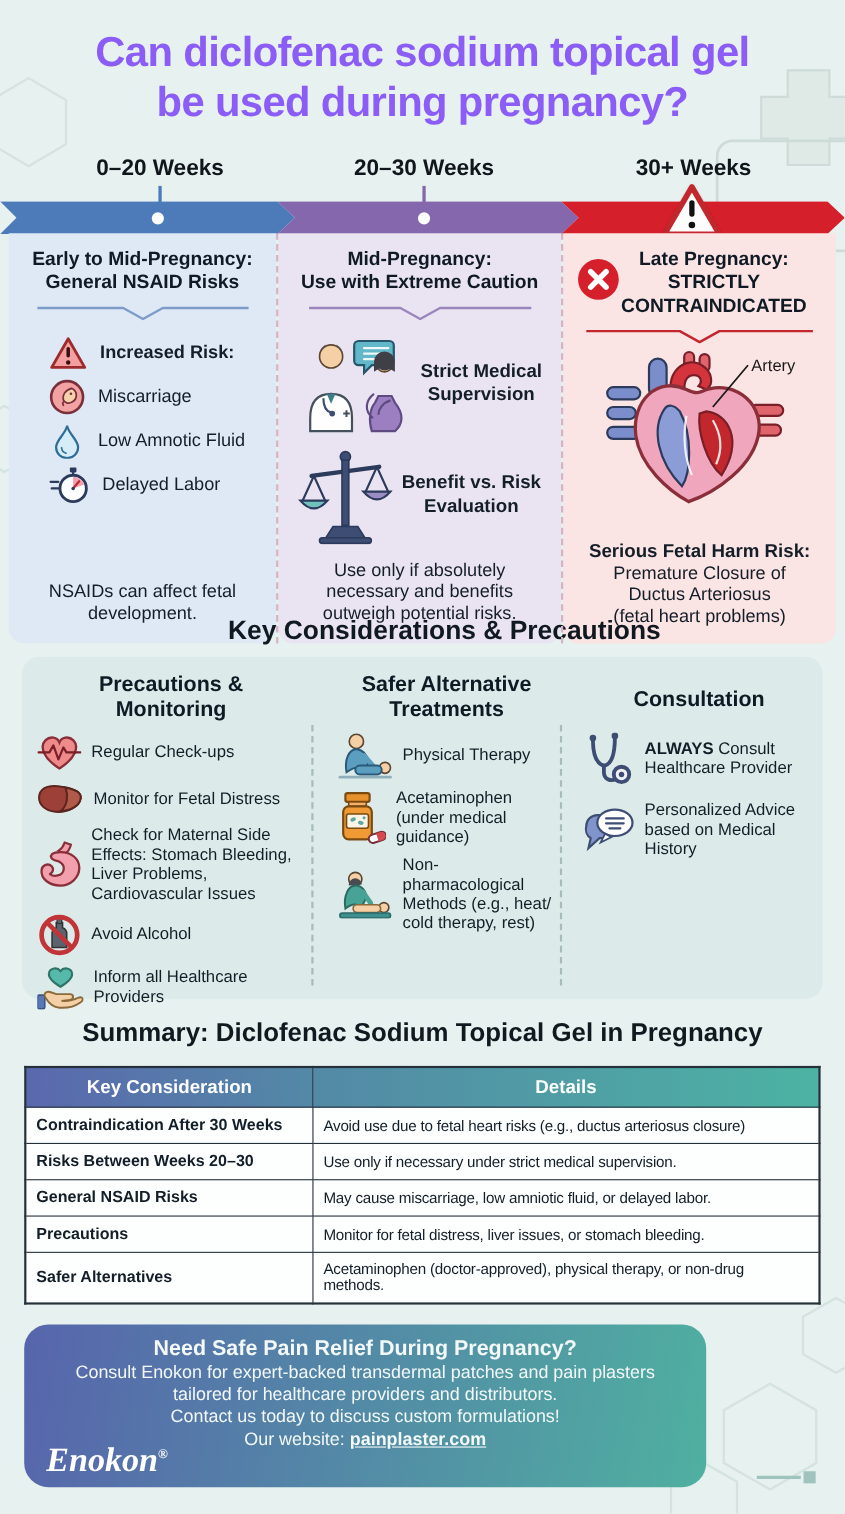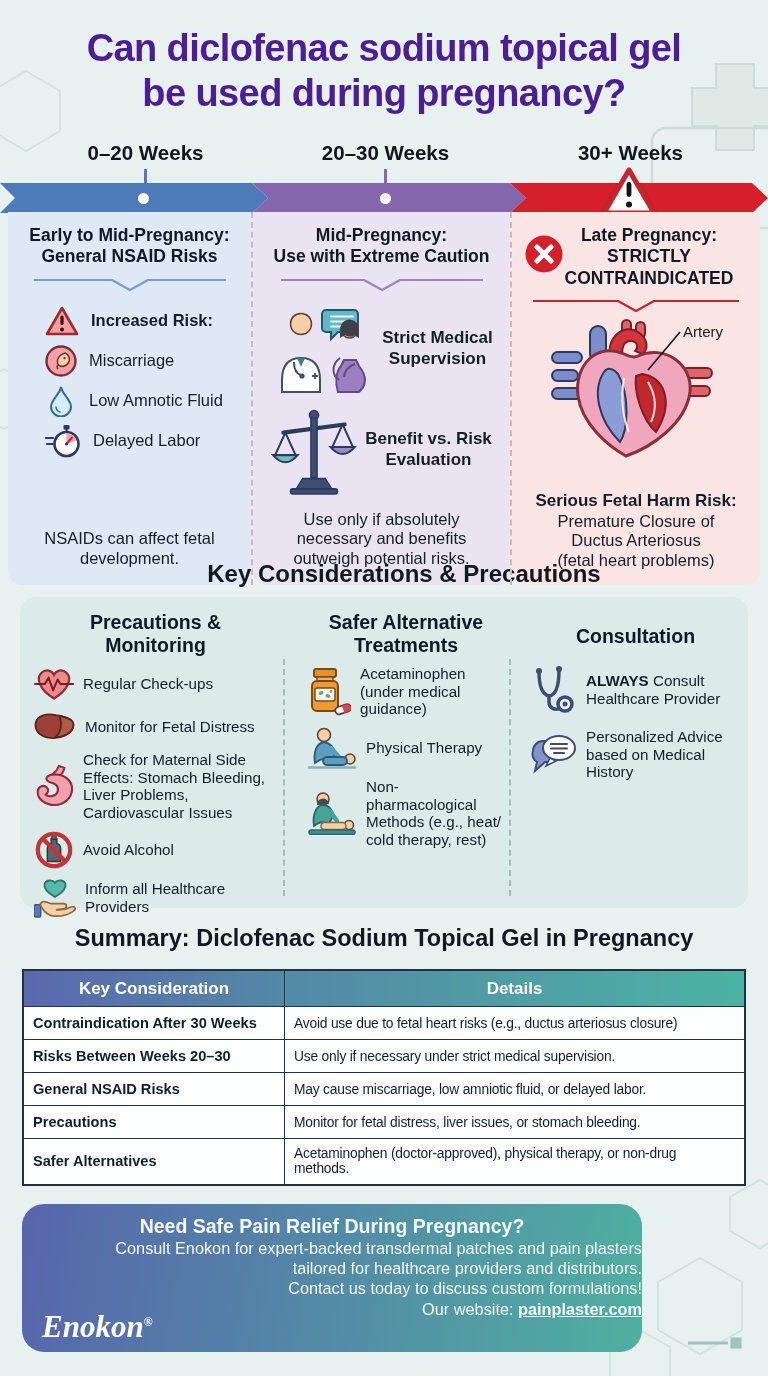--- a/index.html
+++ b/index.html
@@ -7,21 +7,21 @@
        background:#e7f1ef;font-family:"Liberation Sans",sans-serif;color:#141e28;}
   .abs{position:absolute;}
   .ctr{text-align:center;}
   .b{font-weight:bold;}
   .pre{white-space:pre-line;}
   #decor{left:0;top:0;z-index:0;}
   .layer{z-index:1;}
 
   
   #title{top:26px;left:0;width:768px;font-size:38px;font-weight:bold;
-         line-height:1.18;letter-spacing:-0.6px;color:#4c1d95;}
+         line-height:1.18;letter-spacing:-0.6px;color:#8b5cf6;}
 
   
   .phase-label{top:141px;font-size:20.5px;font-weight:bold;color:#10161c;}
   .tick{top:169px;width:3px;height:15px;}
   #band{top:183px;left:0;width:768px;height:30px;}
   .seg{position:absolute;top:0;height:30px;}
   .dot{position:absolute;top:9.5px;width:11px;height:11px;border-radius:50%;background:#fff;}
   #warn-big{left:599px;top:165px;filter:drop-shadow(0 1px 1px rgba(80,0,0,.35));}
 
   
@@ -69,21 +69,21 @@
   #sumtable th.h2{background:linear-gradient(90deg,#5389a6,#4cb3a3);}
   #sumtable td{padding:4px 9px;}
   #sumtable td.k{font-weight:bold;font-size:14.6px;}
   #sumtable td.d{font-size:13.8px;letter-spacing:-0.2px;}
   #sumtable tr{height:33px;}
 
   
   #footer{top:1204px;left:22px;width:620px;height:148px;border-radius:22px;
           background:linear-gradient(100deg,#5765ac,#4fb0a0);color:#f3f8f8;}
   #footer .fh{margin-top:11px;font-size:19.5px;font-weight:bold;text-align:center;}
-  #footer .fl{font-size:16.3px;line-height:1.24;text-align:right;}
+  #footer .fl{font-size:16.3px;line-height:1.24;text-align:center;}
   #flink{font-weight:bold;text-decoration:underline;cursor:pointer;}
   #brand{position:absolute;left:20px;bottom:7px;font-family:"Liberation Serif",serif;
          font-style:italic;font-weight:bold;font-size:31px;color:#fff;}
   #brand sup{font-size:12px;font-style:normal;}
 </style>
 </head>
 <body>
 
 <svg id="decor" class="abs" width="768" height="1376">
   <g fill="none" stroke="#c9dbd7" stroke-width="2" opacity="0.65">
@@ -316,50 +316,50 @@
       </svg>
       <span class="t pre">Inform all Healthcare
 Providers</span>
     </div>
   </div>
 
   <div id="kcolB" class="kcol">
     <h4 class="pre">Safer Alternative
 Treatments</h4>
     <div class="krow">
+      <svg class="ic" width="50" height="44" viewBox="0 0 50 44">
+        <circle cx="17" cy="9" r="6.5" fill="#f5cfa6" stroke="#5a4632" stroke-width="1.5"></circle>
+        <path d="M8 37 c-2 -12 2 -20 9 -21 c6 1 10 5 11 12 l-4 9 c-3 -5 -8 -6 -16 0 Z" fill="#5b9ec0" stroke="#2a5a78" stroke-width="1.8"></path>
+        <line x1="24" y1="22" x2="32" y2="31" stroke="#5b9ec0" stroke-width="4.5" stroke-linecap="round"></line>
+        <circle cx="43" cy="33" r="5" fill="#f5cfa6" stroke="#5a4632" stroke-width="1.5"></circle>
+        <rect x="16" y="31" width="24" height="8" rx="4" fill="#5b9ec0" stroke="#2a5a78" stroke-width="1.8"></rect>
+        <line x1="2" y1="41.5" x2="48" y2="41.5" stroke="#8fb0ba" stroke-width="2.5" stroke-linecap="round"></line>
+      </svg>
+      <span class="t">Physical Therapy</span>
+    </div>
+    <div class="krow">
       <svg class="ic" width="44" height="50" viewBox="0 0 44 50">
         <rect x="7" y="3" width="22" height="8" rx="2" fill="#e8922e" stroke="#7a4a10" stroke-width="2"></rect>
         <rect x="10" y="11" width="16" height="4" fill="#f4b368" stroke="#7a4a10" stroke-width="1.5"></rect>
         <rect x="5" y="15" width="26" height="30" rx="5" fill="#f09a36" stroke="#7a4a10" stroke-width="2"></rect>
         <rect x="8" y="22" width="20" height="13" rx="2" fill="#fdf4e6" stroke="#7a4a10" stroke-width="1.5"></rect>
         <ellipse cx="14" cy="27" rx="2.6" ry="1.8" fill="#5aa8a0" transform="rotate(-25 14 27)"></ellipse>
         <ellipse cx="21" cy="30" rx="2.6" ry="1.8" fill="#5aa8a0" transform="rotate(15 21 30)"></ellipse>
         <circle cx="24" cy="25.5" r="1.4" fill="#5aa8a0"></circle>
         <g transform="rotate(-18 36 43)">
           <rect x="28" y="39.5" width="16" height="7.5" rx="3.75" fill="#fff" stroke="#7a2f3a" stroke-width="1.8"></rect>
           <path d="M36 39.5 h4 a3.75 3.75 0 0 1 0 7.5 h-4 Z" fill="#d5484e"></path>
         </g>
       </svg>
       <span class="t pre">Acetaminophen
 (under medical
 guidance)</span>
     </div>
     <div class="krow">
       <svg class="ic" width="50" height="44" viewBox="0 0 50 44">
-        <circle cx="17" cy="9" r="6.5" fill="#f5cfa6" stroke="#5a4632" stroke-width="1.5"></circle>
-        <path d="M8 37 c-2 -12 2 -20 9 -21 c6 1 10 5 11 12 l-4 9 c-3 -5 -8 -6 -16 0 Z" fill="#5b9ec0" stroke="#2a5a78" stroke-width="1.8"></path>
-        <line x1="24" y1="22" x2="32" y2="31" stroke="#5b9ec0" stroke-width="4.5" stroke-linecap="round"></line>
-        <circle cx="43" cy="33" r="5" fill="#f5cfa6" stroke="#5a4632" stroke-width="1.5"></circle>
-        <rect x="16" y="31" width="24" height="8" rx="4" fill="#5b9ec0" stroke="#2a5a78" stroke-width="1.8"></rect>
-        <line x1="2" y1="41.5" x2="48" y2="41.5" stroke="#8fb0ba" stroke-width="2.5" stroke-linecap="round"></line>
-      </svg>
-      <span class="t">Physical Therapy</span>
-    </div>
-    <div class="krow">
-      <svg class="ic" width="50" height="44" viewBox="0 0 50 44">
         <circle cx="16" cy="8" r="6" fill="#f5cfa6" stroke="#5a4632" stroke-width="1.5"></circle>
         <path d="M10 14 a6 6 0 0 1 12 -1 Z" fill="#4a4a52"></path>
         <path d="M7 35 c-2 -12 3 -21 9 -21 c6 0 10 5 10 11 l-5 10 c-3 -5 -8 -5 -14 0 Z" fill="#46a396" stroke="#2a6a62" stroke-width="1.8"></path>
         <line x1="23" y1="20" x2="30" y2="30" stroke="#46a396" stroke-width="4.5" stroke-linecap="round"></line>
         <circle cx="42" cy="34" r="4.5" fill="#f5cfa6" stroke="#5a4632" stroke-width="1.5"></circle>
         <rect x="14" y="31.5" width="25" height="7" rx="3.5" fill="#f5cfa6" stroke="#8a6a3a" stroke-width="1.5"></rect>
         <rect x="2" y="39" width="46" height="4.5" rx="2.25" fill="#3f8f8f" stroke="#2a6a6a" stroke-width="1.5"></rect>
       </svg>
       <span class="t pre">Non-pharmacological
 Methods (e.g., heat/

